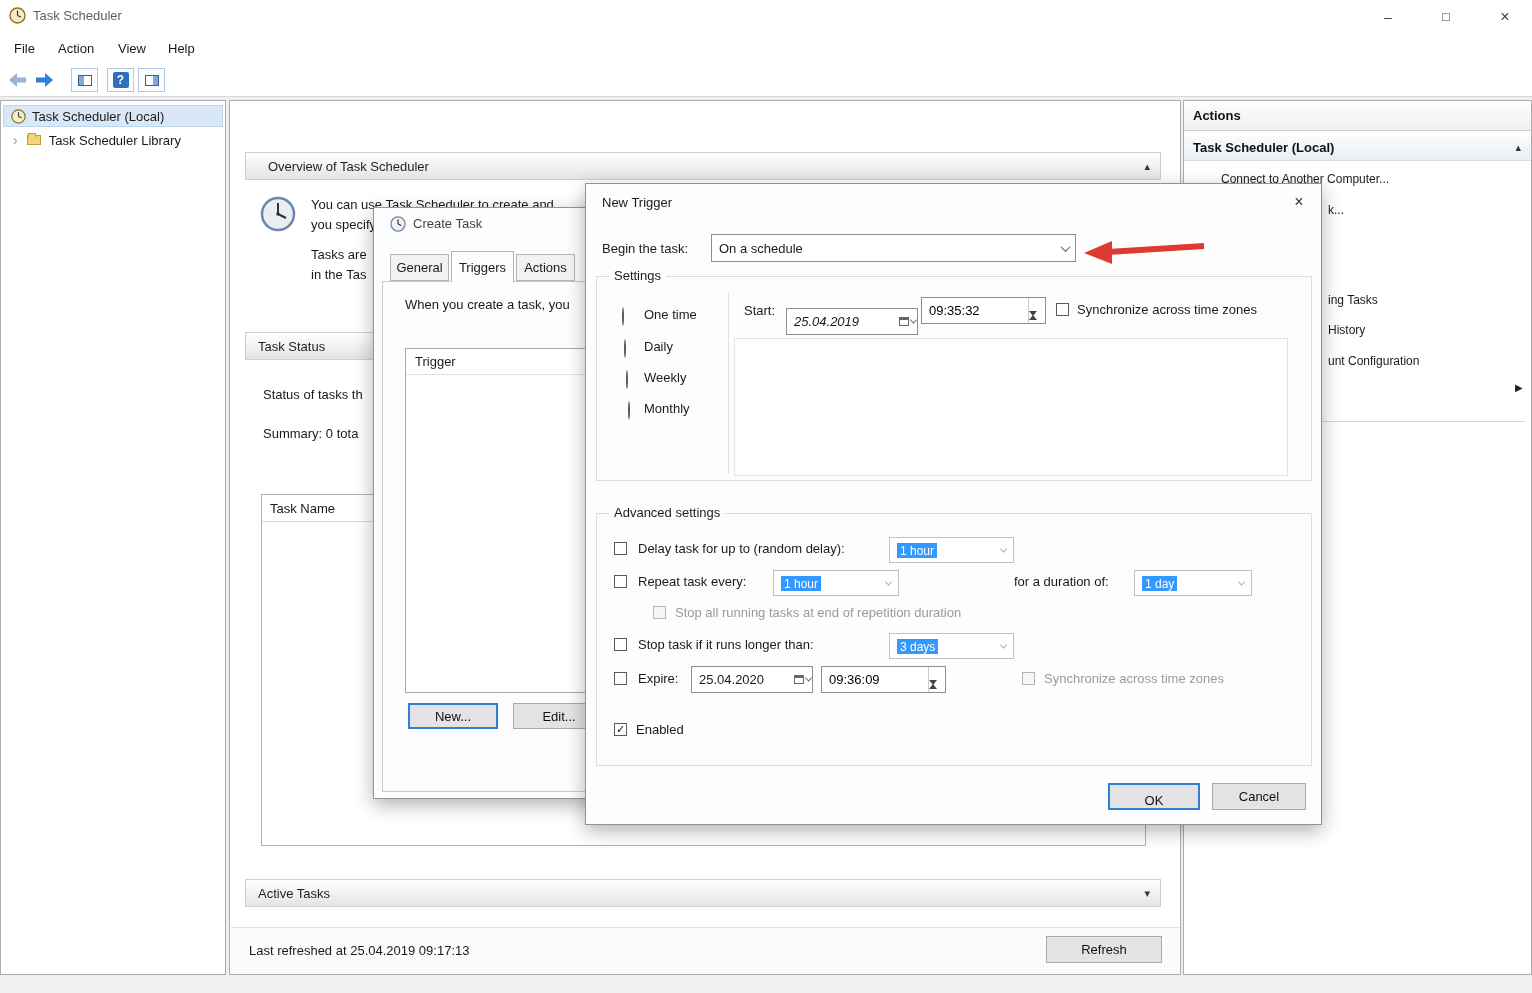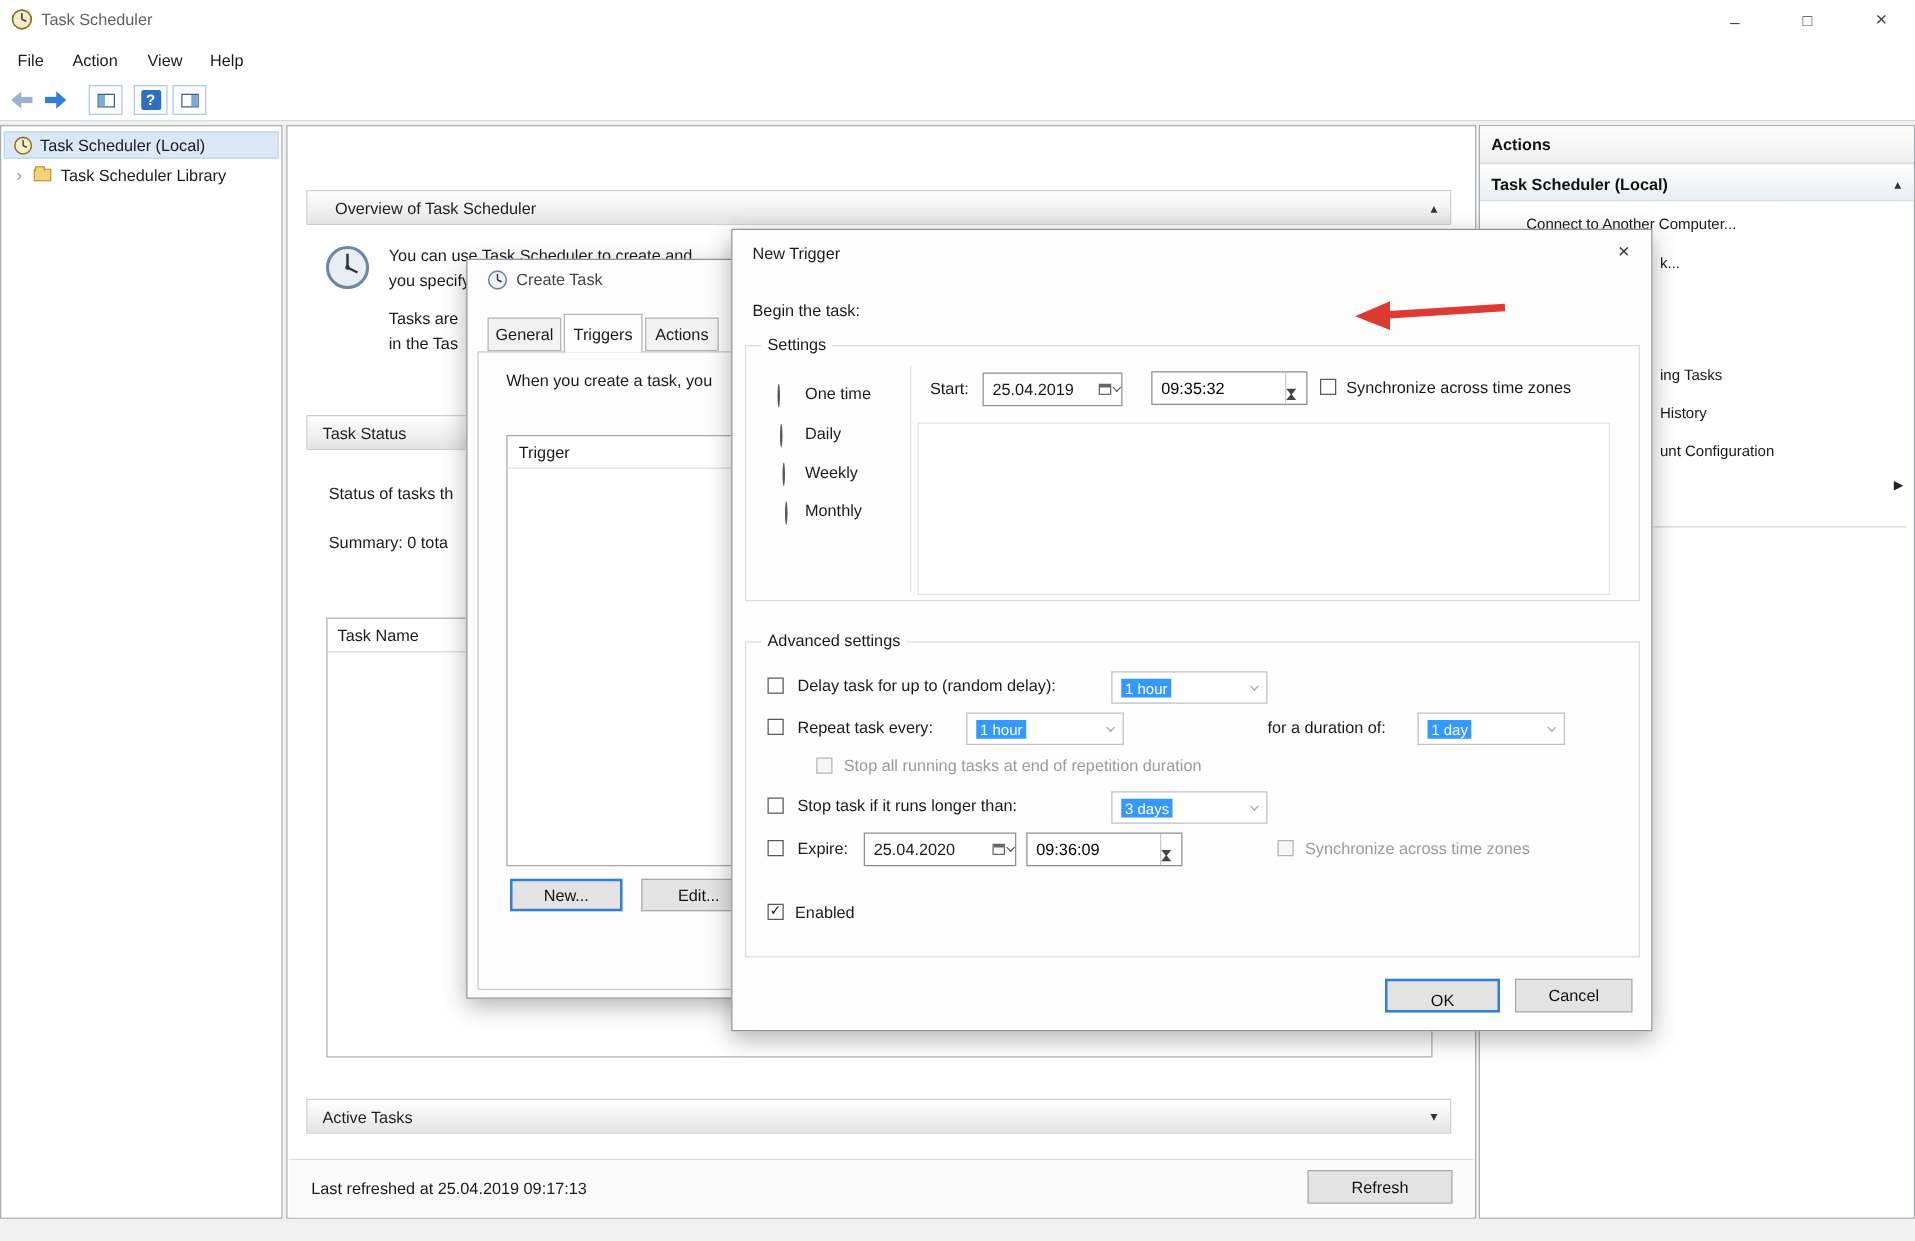--- a/index.html
+++ b/index.html
@@ -239,37 +239,43 @@
       </div>
   </div>
 
   <div class="dlg abs" style="left:585px;top:183px;width:737px;height:642px;z-index:20;">
     <span class="txt abs" style="left:16px;top:11px;">New Trigger</span>
     <div class="abs" style="left:700px;top:6px;width:26px;height:24px;display:flex;align-items:center;justify-content:center;color:#333;font-size:16px;">
         <span>×</span>
       </div>
 
     <span class="txt abs" style="left:16px;top:57px;">Begin the task:</span>
+    <div class="combo abs" style="left:125px;top:50px;width:365px;height:28px;">
+      <span class="val">On a schedule</span>
+      <span class="dd">
+          <span class="chev"></span>
+        </span>
+    </div>
 
     
     <div class="fieldset abs" style="left:10px;top:92px;width:716px;height:205px;">
       <span class="legend">Settings</span>
     </div>
     <span class="rd sel abs" style="left:36px;top:124px;"></span>
     <span class="txt abs" style="left:58px;top:123px;">One time</span>
     <span class="rd abs" style="left:36px;top:156px;"></span>
     <span class="txt abs" style="left:58px;top:155px;">Daily</span>
     <span class="rd abs" style="left:36px;top:187px;"></span>
     <span class="txt abs" style="left:58px;top:186px;">Weekly</span>
     <span class="rd abs" style="left:36px;top:218px;"></span>
     <span class="txt abs" style="left:58px;top:217px;">Monthly</span>
     <div class="abs" style="left:142px;top:108px;width:1px;height:182px;background:#e0e0e0;"></div>
 
     <span class="txt abs" style="left:158px;top:119px;">Start:</span>
-    <div class="combo abs" style="left:200px;top:114px;width:112px;height:27px;">
+    <div class="combo abs" style="left:200px;top:124px;width:132px;height:27px;font-style:italic;">
       <span class="val">25.04.2019</span>
       <span class="dd">
           <span class="cal"></span>
           <span class="chev sml"></span>
         </span>
     </div>
     <div class="spin abs" style="left:335px;top:113px;width:125px;height:27px;">
       <span class="num">09:35:32</span>
       <span class="btns">
           <span><span class="tri-up"></span></span>

